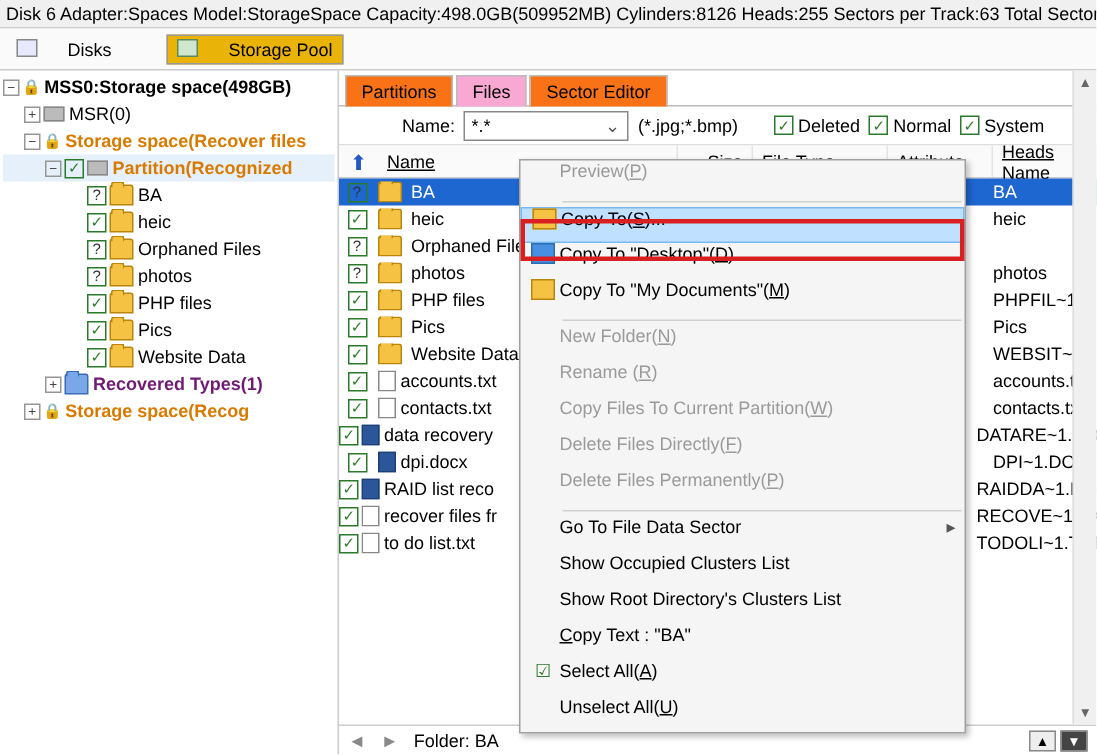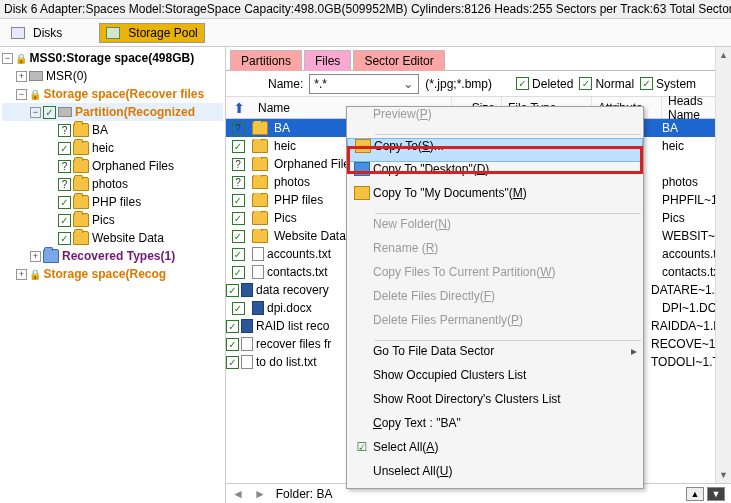--- a/index.html
+++ b/index.html
@@ -1,46 +1,46 @@
 <!DOCTYPE html>
 <html><head>
 <meta charset="utf-8">
 <style>
 * { box-sizing: border-box; margin: 0; padding: 0; font-family: "Segoe UI", Tahoma, sans-serif; font-size: 12px; }
 body { background: #fff; width: 731px; height: 503px; overflow: hidden; position: relative; }
 .statusbar { background: #f0f0f0; border-bottom: 1px solid #ccc; padding: 2px 4px; height: 19px; white-space: nowrap; overflow: hidden; }
 .toolbar { background: #fafafa; border-bottom: 1px solid #ccc; height: 28px; display: flex; align-items: center; padding: 0 4px; gap: 6px; }
-.toolbtn { display: inline-flex; align-items: center; gap: 8px; padding: 2px 6px; border: 1px solid transparent; }
+.toolbtn { display: inline-flex; align-items: flex-start; gap: 20px; padding: 2px 6px; border: 1px solid transparent; }
 .toolbtn.raised { border: 1px solid #999; background: #eab308; margin-left: 24px; }
 .main { display: flex; height: calc(100% - 47px); }
 .tree { width: 226px; border-right: 1px solid #ccc; overflow: hidden; padding: 2px; }
 .tree-row { display: flex; align-items: center; height: 18px; white-space: nowrap; }
 .tree-row .exp { width: 11px; height: 11px; border: 1px solid #969696; font-size: 9px; line-height: 9px; text-align: center; color: #444; margin-right: 2px; flex: 0 0 auto; }
 .tree-row .sp { display: inline-block; flex: 0 0 auto; }
 .chk { width: 13px; height: 13px; border: 1px solid #2a7a2a; display: inline-flex; align-items: center; justify-content: center; color: #2a7a2a; font-size: 10px; margin-right: 2px; flex: 0 0 auto; }
 .chk.q { color: #333; }
 .ficon { width: 16px; height: 14px; background: #f6c244; border: 1px solid #b8860b; border-radius: 2px 2px 0 0; margin-right: 3px; flex: 0 0 auto; position: relative; }
 .ficon::before { content: ""; position: absolute; top: -3px; left: 0; width: 7px; height: 3px; background: #f6c244; border: 1px solid #b8860b; border-bottom: none; border-radius: 2px 2px 0 0; }
 .ficon.blue { background: #7aa7e8; border-color: #3a6cb5; }
 .ficon.blue::before { background: #7aa7e8; border-color: #3a6cb5; }
 .lock { color: #c77d00; font-size: 10px; margin-right: 2px; flex: 0 0 auto; }
 .msr { width: 14px; height: 10px; border: 1px solid #888; background: #bbb; margin-right: 3px; flex: 0 0 auto; }
 .olabel { color: #d97a00; font-weight: bold; }
 .blabel { color: #701a75; font-weight: bold; }
 .right { flex: 1; display: flex; flex-direction: column; overflow: hidden; }
 .tabs { display: flex; border-bottom: 1px solid #bbb; height: 24px; align-items: flex-end; padding-left: 4px; gap: 2px; }
-.tab { padding: 3px 10px; border: 1px solid #bbb; border-bottom: none; background: #fca5a5; position: relative; top: 1px; }
+.tab { padding: 3px 10px; border: 1px solid #bbb; border-bottom: none; background: #f97316; position: relative; top: 1px; }
 .tab.active { background: #f9a8d4; }
 .filterbar { display: flex; align-items: center; height: 26px; padding: 0 6px; gap: 6px; border-bottom: 1px solid #ddd; }
 .combo { display: inline-flex; align-items: center; border: 1px solid #888; height: 20px; padding: 0 2px 0 4px; width: 110px; justify-content: space-between; }
 .combo .arrow { width: 16px; text-align: center; color: #555; }
 .gchk { display: inline-flex; align-items: center; gap: 3px; }
 .gchk .box { width: 13px; height: 13px; border: 1px solid #2a7a2a; color: #2a7a2a; display: inline-flex; align-items: center; justify-content: center; font-size: 10px; }
 .headerrow { display: flex; align-items: center; height: 22px; border-bottom: 1px solid #ccc; background: #fafafa; }
-.headerrow .hcol { padding: 0 6px; border-right: 1px solid #e3e3e3; height: 100%; display: flex; align-items: center; }
+.headerrow .hcol { padding: 0 6px; border-right: 1px solid #e3e3e3; height: 100%; display: flex; align-items: center; text-decoration: underline; }
 .uparr { width: 26px; text-align: center; color: #2458c5; font-size: 14px; }
 .filerow { display: flex; align-items: center; height: 18px; }
 .filerow.sel { background: #1e66d0; color: #fff; }
 .filerow .c0 { width: 26px; display: flex; justify-content: center; }
 .filerow .c1 { flex: 0 0 200px; display: flex; align-items: center; gap: 3px; overflow: hidden; white-space: nowrap; }
 .filerow .c2 { flex: 0 0 50px; }
 .filerow .c3 { flex: 0 0 90px; }
 .filerow .c4 { flex: 0 0 70px; }
 .filerow .c5 { flex: 1; white-space: nowrap; }
 .docicon { width: 12px; height: 14px; background: #fff; border: 1px solid #888; flex: 0 0 auto; }

